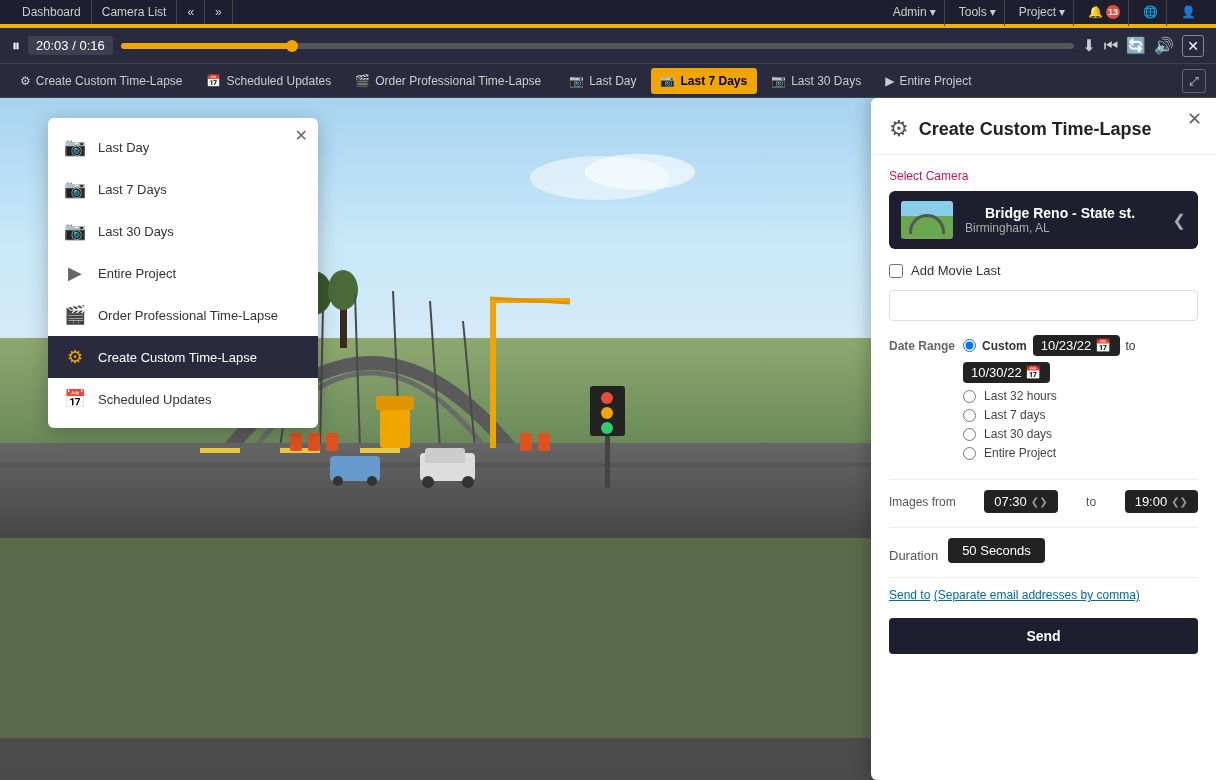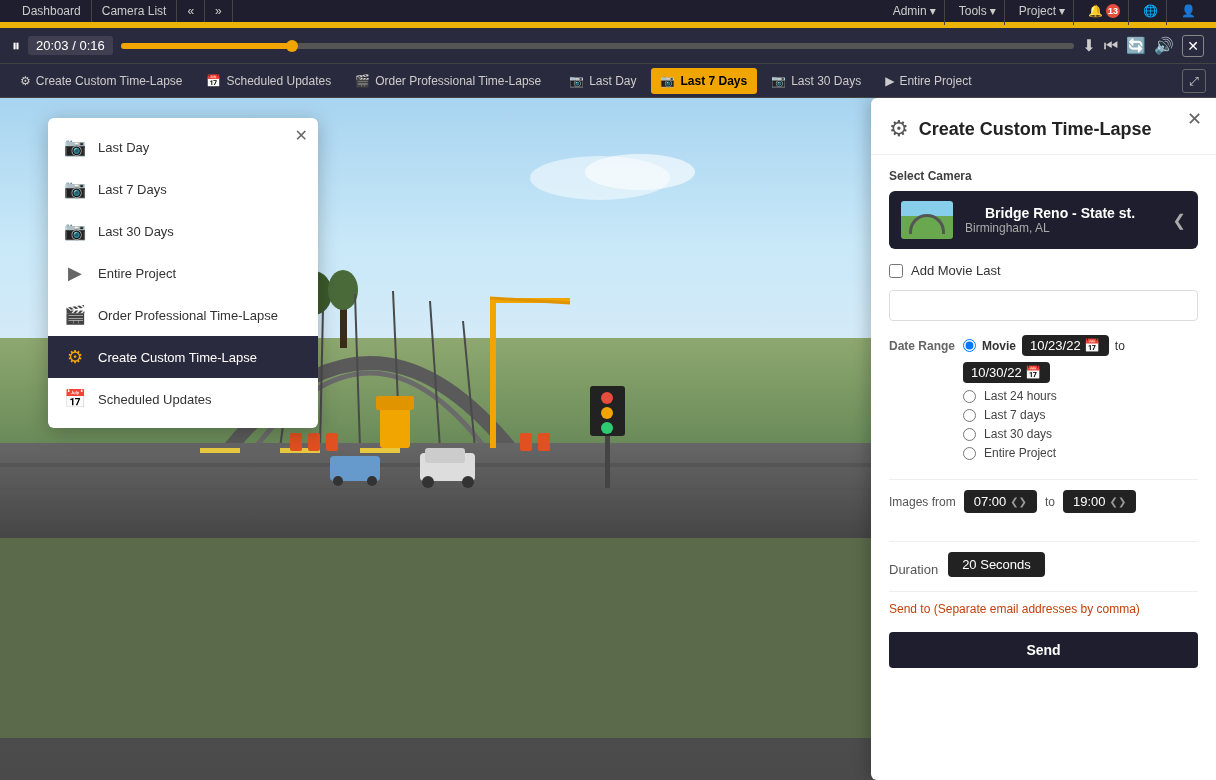--- a/index.html
+++ b/index.html
@@ -6,21 +6,21 @@
     body { font-family: Arial, sans-serif; background: #1a1a2e; width: 1216px; height: 780px; overflow: hidden; position: relative; }
 
     
     .top-nav {
       background: #1e1e2e;
       height: 28px;
       display: flex;
       align-items: center;
       padding: 0 12px;
       gap: 0;
-      border-bottom: 6px solid #eab308;
+      border-bottom: 4px solid #eab308;
     }
     .top-nav-item {
       color: #ccc;
       font-size: 12px;
       padding: 0 10px;
       cursor: pointer;
       display: flex;
       align-items: center;
       gap: 4px;
       height: 100%;
@@ -257,23 +257,23 @@
     }
     .panel-icon {
       font-size: 22px;
       color: #555;
     }
     .panel-body {
       padding: 14px 18px;
     }
     .section-label {
       font-size: 12px;
-      color: #404040;
+      color: #be185d;
       margin-bottom: 8px;
-      font-weight: 700;
+      font-weight: 400;
     }
 
     
     .camera-card {
       background: #1e1e2e;
       border-radius: 6px;
       display: flex;
       align-items: center;
       gap: 12px;
       padding: 10px 12px;
@@ -370,24 +370,25 @@
       margin-bottom: 5px;
       font-size: 12px;
       color: #444;
     }
 
     
     .images-from-row {
       display: flex;
       align-items: center;
       gap: 8px;
-      margin-bottom: 28px;
+      margin-bottom: 14px;
       font-size: 12px;
       color: #555;
       flex-wrap: wrap;
+      justify-content: space-between;
     }
     .time-btn {
       background: #222;
       color: #fff;
       border: none;
       border-radius: 4px;
       padding: 4px 10px;
       font-size: 13px;
       display: flex;
       align-items: center;
@@ -417,21 +418,21 @@
 
     
     .send-to-row {
       margin-bottom: 10px;
     }
     .send-to-label {
       font-size: 12px;
       color: #555;
       margin-bottom: 6px;
     }
-    .send-to-label span { color: #c2410c; }
+    .send-to-label span { color: #0369a1; text-decoration: underline; }
     .send-to-input {
       width: 100%;
       border: 1px solid #ddd;
       border-radius: 4px;
       padding: 7px 10px;
       font-size: 12px;
       color: #333;
       outline: none;
     }
 
@@ -695,37 +696,37 @@
       </div>
       <input class="movie-title-input" type="text" placeholder="" style="">
 
       
       <div class="date-range-section">
         <div class="date-range-label">Date Range</div>
         <div class="date-range-options">
 
           <div class="date-custom-row">
             <input type="radio" name="date-range" checked="" style="">
-            <span class="radio-label">Movie</span>
+            <span class="radio-label">Custom</span>
             <div class="date-input-box">
               <span>10/23/22</span>
               <span>📅</span>
             </div>
             <span class="to-label">to</span>
           </div>
           <div style="margin-bottom:6px;">
             <div class="date-input-box" style="display:inline-flex;">
               <span>10/30/22</span>
               <span>📅</span>
             </div>
           </div>
 
           <div class="date-radio-row">
             <input type="radio" name="date-range" style="">
-            <span>Last 24 hours</span>
+            <span>Last 32 hours</span>
           </div>
           <div class="date-radio-row">
             <input type="radio" name="date-range" style="">
             <span>Last 7 days</span>
           </div>
           <div class="date-radio-row">
             <input type="radio" name="date-range" style="">
             <span>Last 30 days</span>
           </div>
           <div class="date-radio-row">
@@ -734,36 +735,36 @@
           </div>
         </div>
       </div>
 
       <hr class="section-divider">
 
       
       <div class="images-from-row">
         <span>Images from</span>
         <button class="time-btn">
-          <span>07:00</span>
+          <span>07:30</span>
           <span class="chevron">❮❯</span>
         </button>
         <span>to</span>
         <button class="time-btn">
           <span>19:00</span>
           <span class="chevron">❮❯</span>
         </button>
       </div>
 
       <hr class="section-divider">
 
       
       <div class="duration-row">
         <span>Duration</span>
-        <button class="duration-btn">20 Seconds</button>
+        <button class="duration-btn">50 Seconds</button>
       </div>
 
       <hr class="section-divider">
 
       
       <div class="send-to-row">
         <div class="send-to-label">
           <span>Send to</span>
           <span>(Separate email addresses by comma)</span>
         </div>

